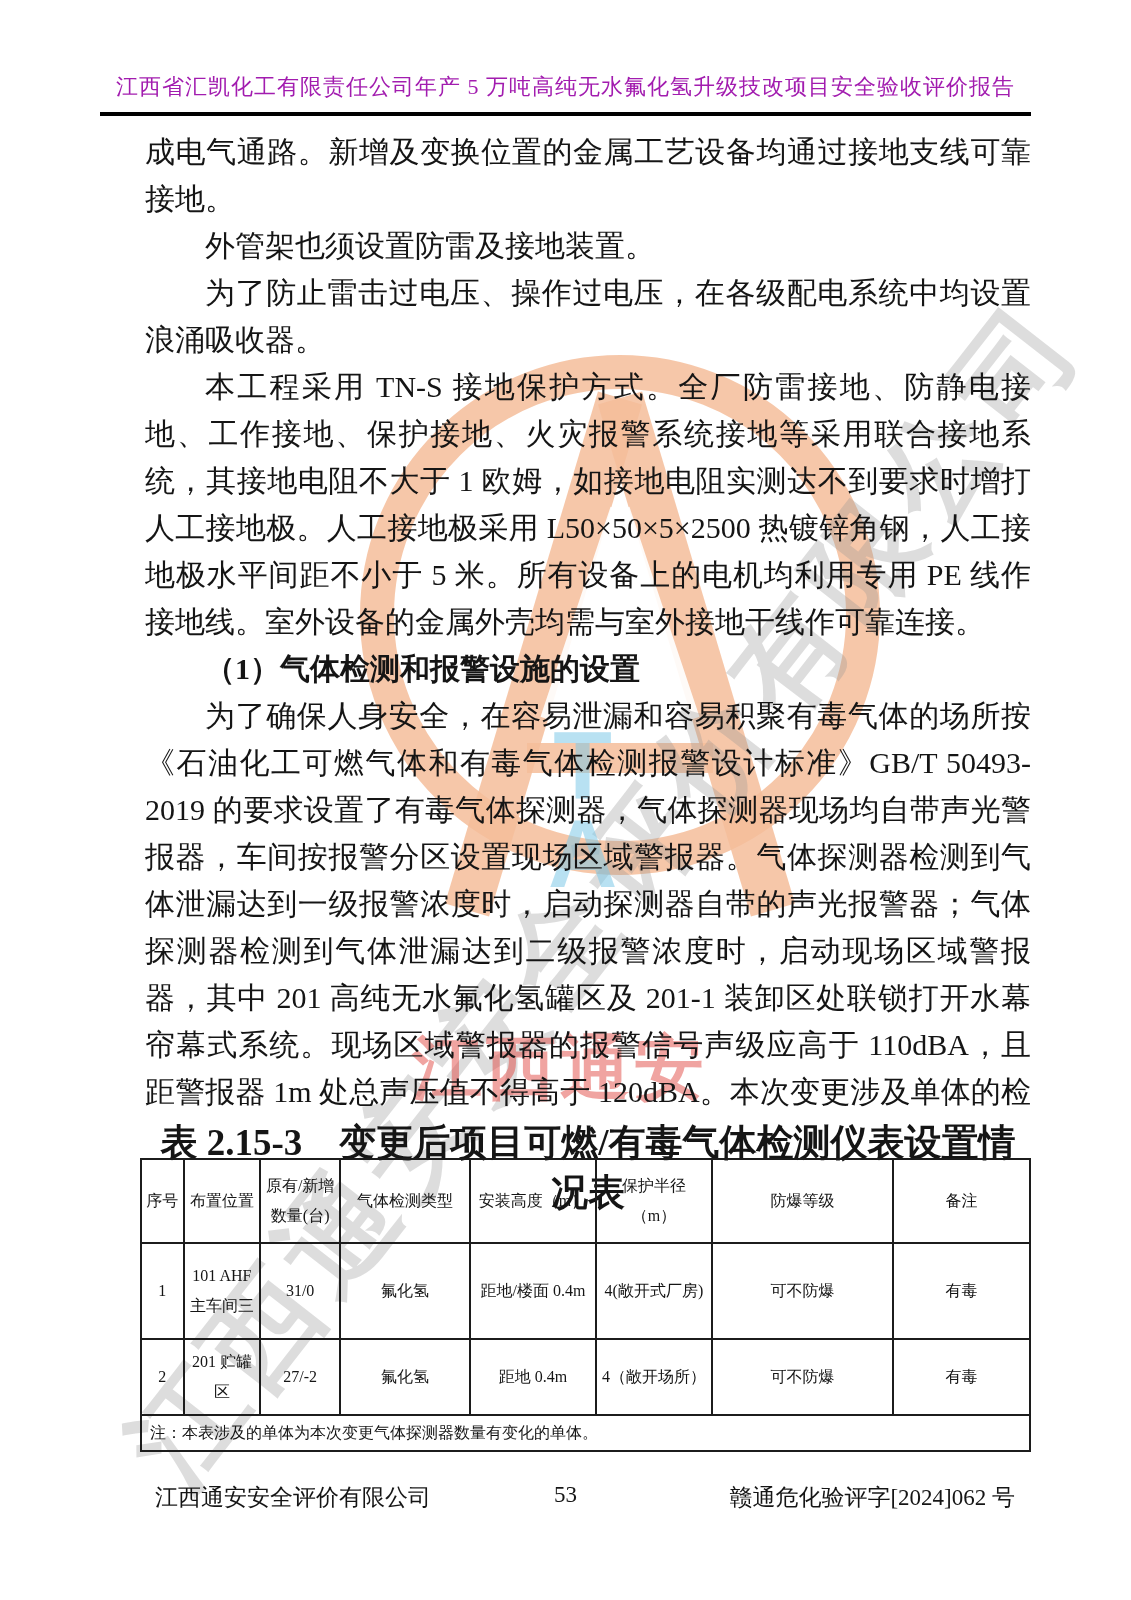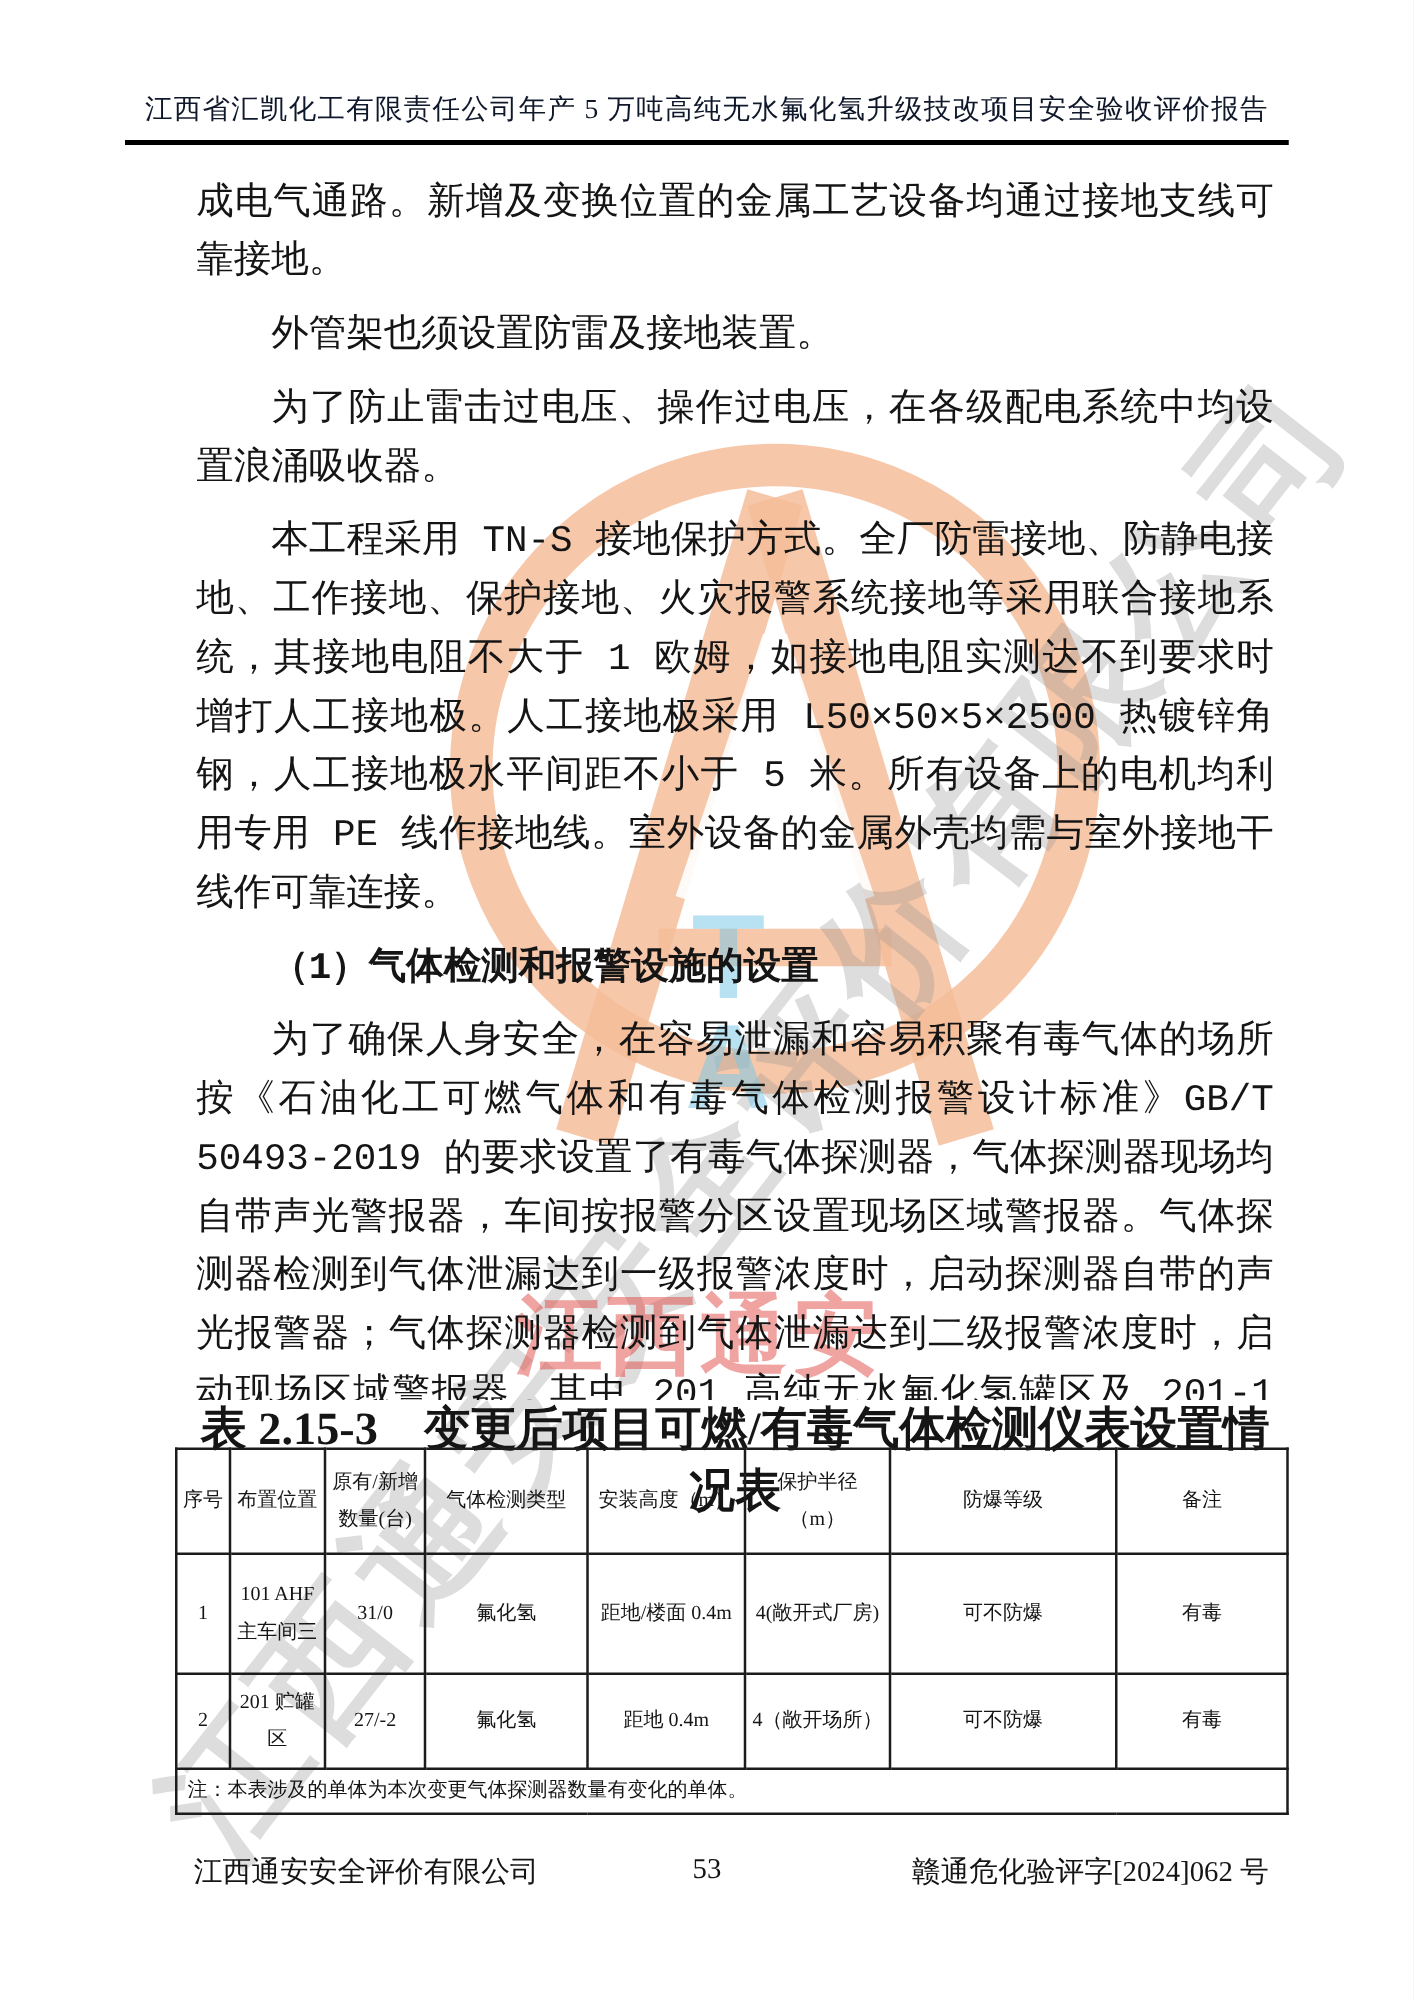--- a/index.html
+++ b/index.html
@@ -3,21 +3,21 @@
 <meta charset="utf-8">
 <style>
   html,body{margin:0;padding:0;background:#e9e9e9;}
   .page{
     position:relative;width:1131px;height:1600px;margin:0 auto;
     background:#ffffff;overflow:hidden;
     font-family:"Liberation Serif","DejaVu Serif",serif;color:#151515;
   }
   
   .hdr{position:absolute;top:72px;left:0;width:100%;text-align:center;
-       font-size:22px;letter-spacing:1px;color:#0f172a;}
+       font-size:22px;letter-spacing:1px;color:#a21caf;}
   .hdr-rule{position:absolute;top:112px;left:100px;width:931px;height:4px;background:#000;}
   
   .wm{position:absolute;pointer-events:none;}
   .wm-logo{left:345px;top:320px;z-index:0;}
   .wm-diag{
     left:-130px;top:818px;width:1470px;text-align:center;z-index:0;
     font-size:112px;font-weight:bold;letter-spacing:10px;white-space:nowrap;
     color:rgba(148,148,148,0.32);
     transform:rotate(-52deg);transform-origin:50% 50%;
     font-family:"Liberation Serif","DejaVu Serif",serif;
@@ -28,21 +28,21 @@
   .wm-ta span{display:block;}
   .wm-red{left:412px;top:1022px;z-index:0;white-space:nowrap;
     font-size:70px;font-weight:bold;letter-spacing:4px;
     color:rgba(226,73,68,0.50);
     font-family:"Liberation Serif","DejaVu Serif",serif;}
   
   .bodytext{
     position:absolute;left:145px;top:128px;width:886px;height:992px;overflow:hidden;
     font-size:30px;line-height:47px;text-align:justify;z-index:1;
   }
-  .bodytext p{margin:12px;font-family:Liberation Mono, monospace;}
+  .bodytext p{margin:0;}
   .ind{text-indent:2em;}
   .bld{font-weight:bold;}
   
   .tbl-title{position:absolute;left:145px;top:1118px;width:886px;text-align:center;
     font-size:37px;font-weight:bold;z-index:2;}
   table.dt{
     position:absolute;left:140px;top:1158px;width:891px;z-index:2;
     border-collapse:collapse;table-layout:fixed;
     font-size:16px;line-height:30px;background:transparent;
   }

